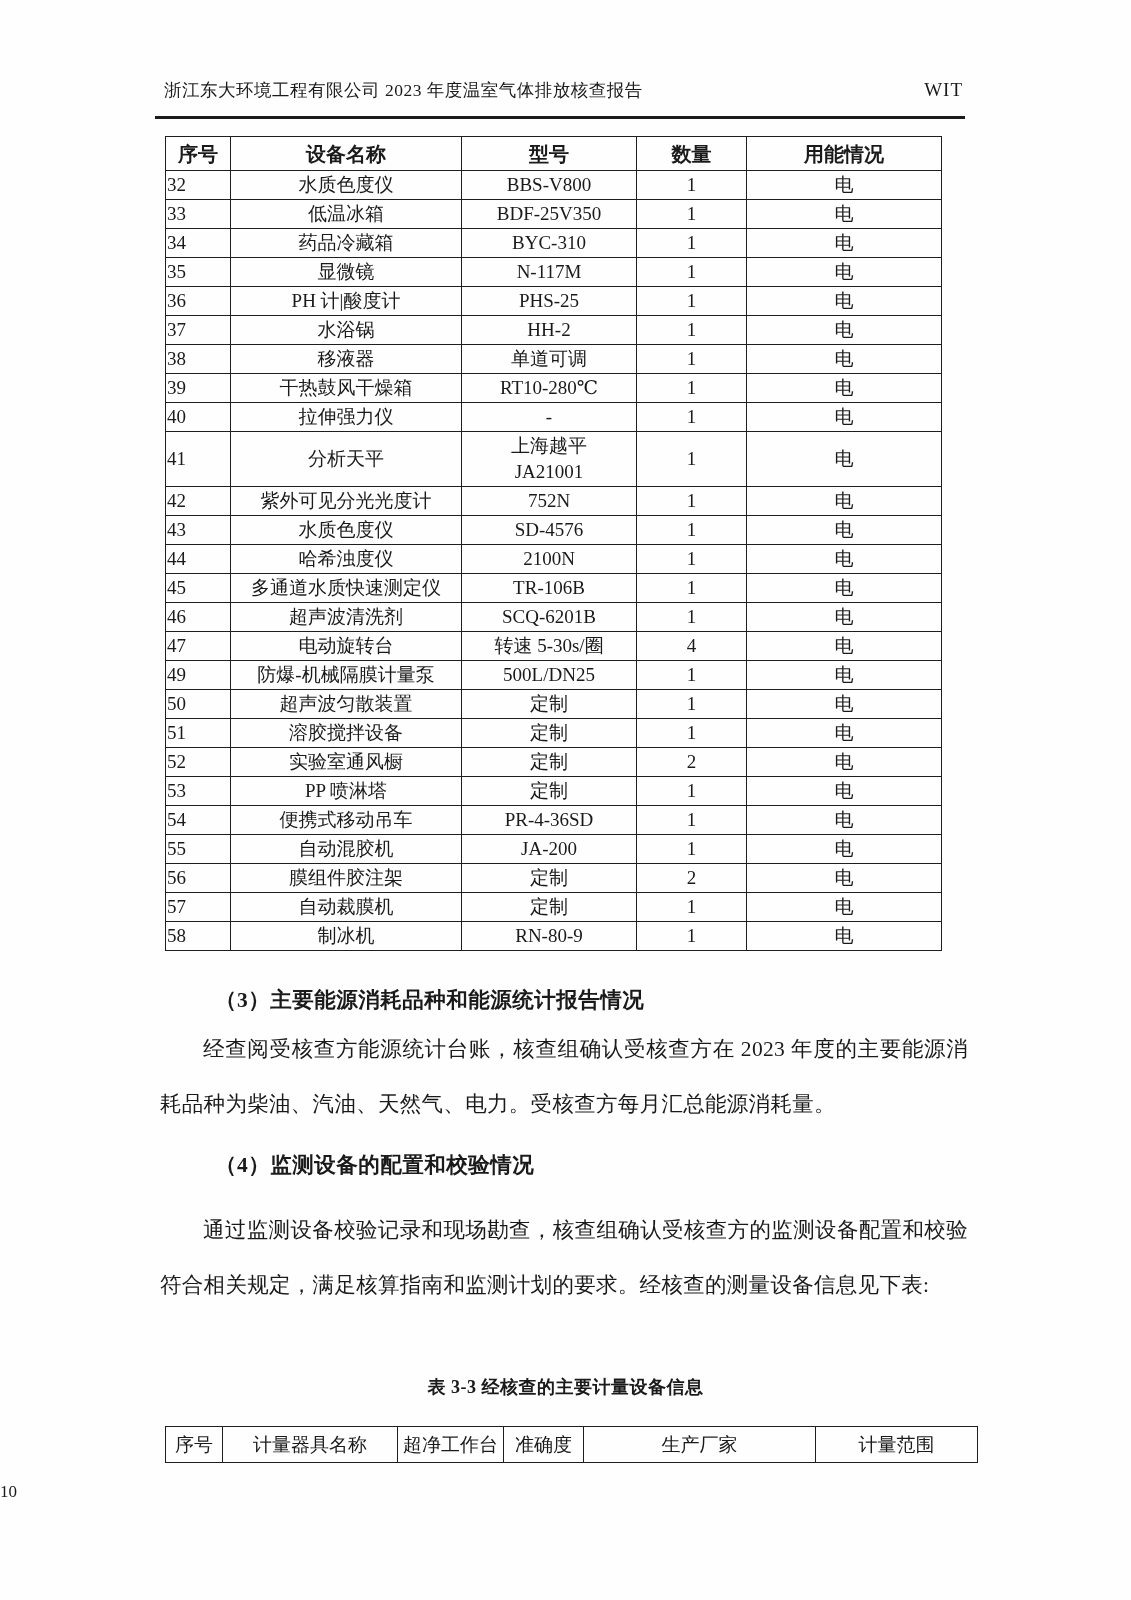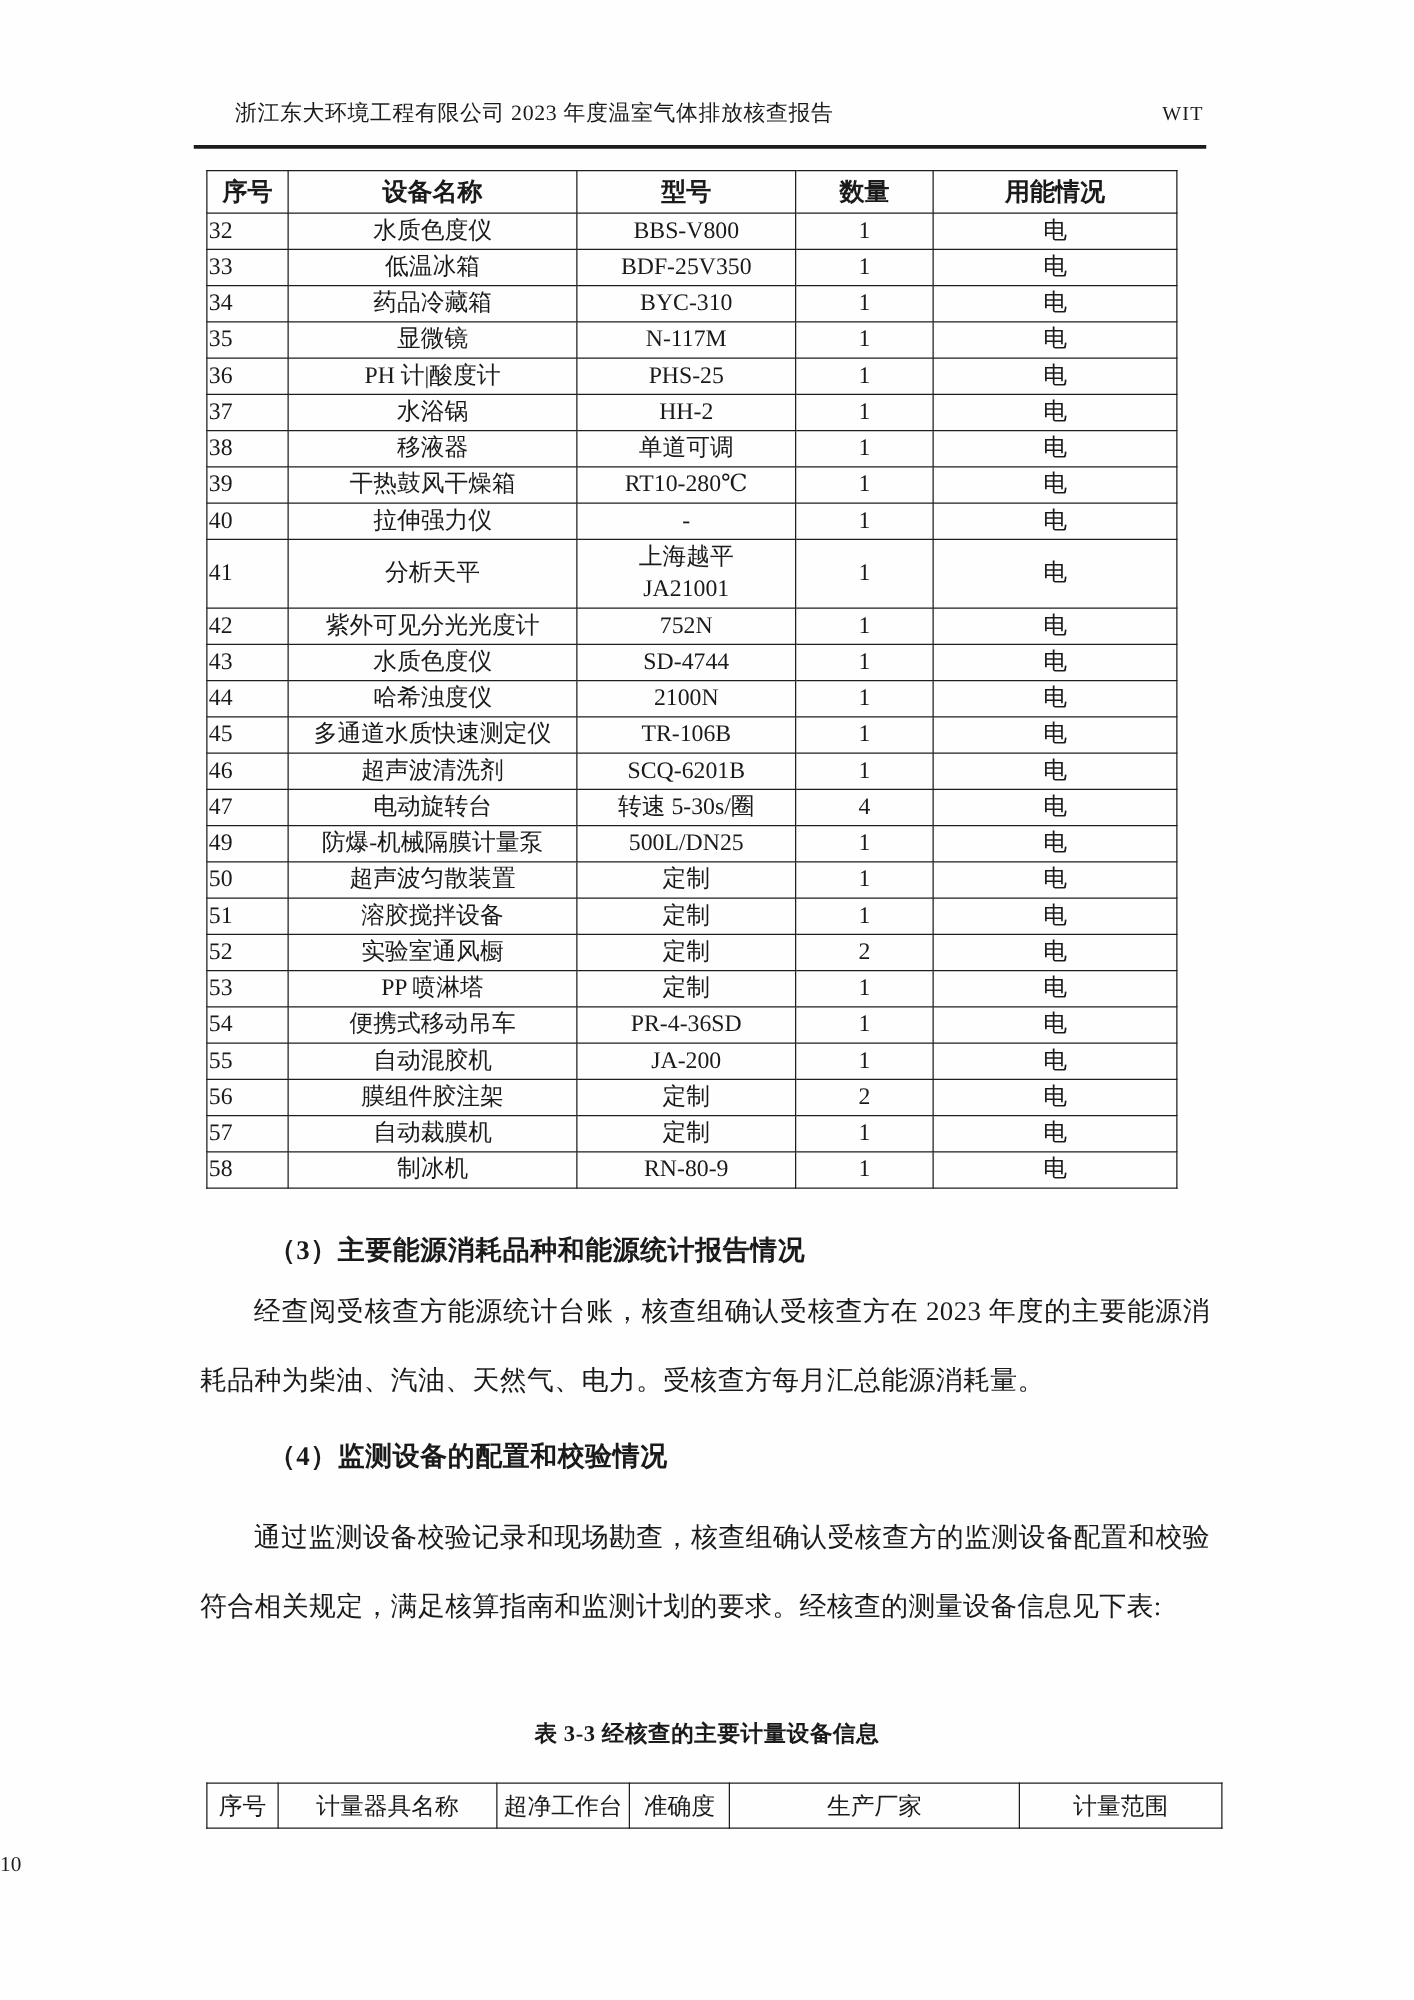--- a/index.html
+++ b/index.html
@@ -13,33 +13,33 @@
     width: 1131px;
     height: 1600px;
     margin: 0 auto;
     background: #fefefe;
     overflow: hidden;
   }
   
   .doc-header {
     position: absolute;
     top: 78px;
-    left: 188px;
+    left: 164px;
     right: 168px;
     display: flex;
     justify-content: space-between;
     align-items: baseline;
   }
   .doc-header .left {
     font-size: 17.5px;
     letter-spacing: 0.5px;
     white-space: nowrap;
   }
   .doc-header .right {
-    font-size: 16px;
+    font-size: 19px;
     letter-spacing: 1px;
   }
   .header-rule {
     position: absolute;
     top: 116px;
     left: 155px;
     width: 810px;
     height: 3px;
     background: #1c1c1c;
   }
@@ -234,21 +234,21 @@
         <tr>
           <td class="idx">42</td>
           <td class="name">紫外可见分光光度计</td>
           <td class="model">752N</td>
           <td class="qty">1</td>
           <td class="energy">电</td>
         </tr>
         <tr>
           <td class="idx">43</td>
           <td class="name">水质色度仪</td>
-          <td class="model">SD-4744</td>
+          <td class="model">SD-4576</td>
           <td class="qty">1</td>
           <td class="energy">电</td>
         </tr>
         <tr>
           <td class="idx">44</td>
           <td class="name">哈希浊度仪</td>
           <td class="model">2100N</td>
           <td class="qty">1</td>
           <td class="energy">电</td>
         </tr>

